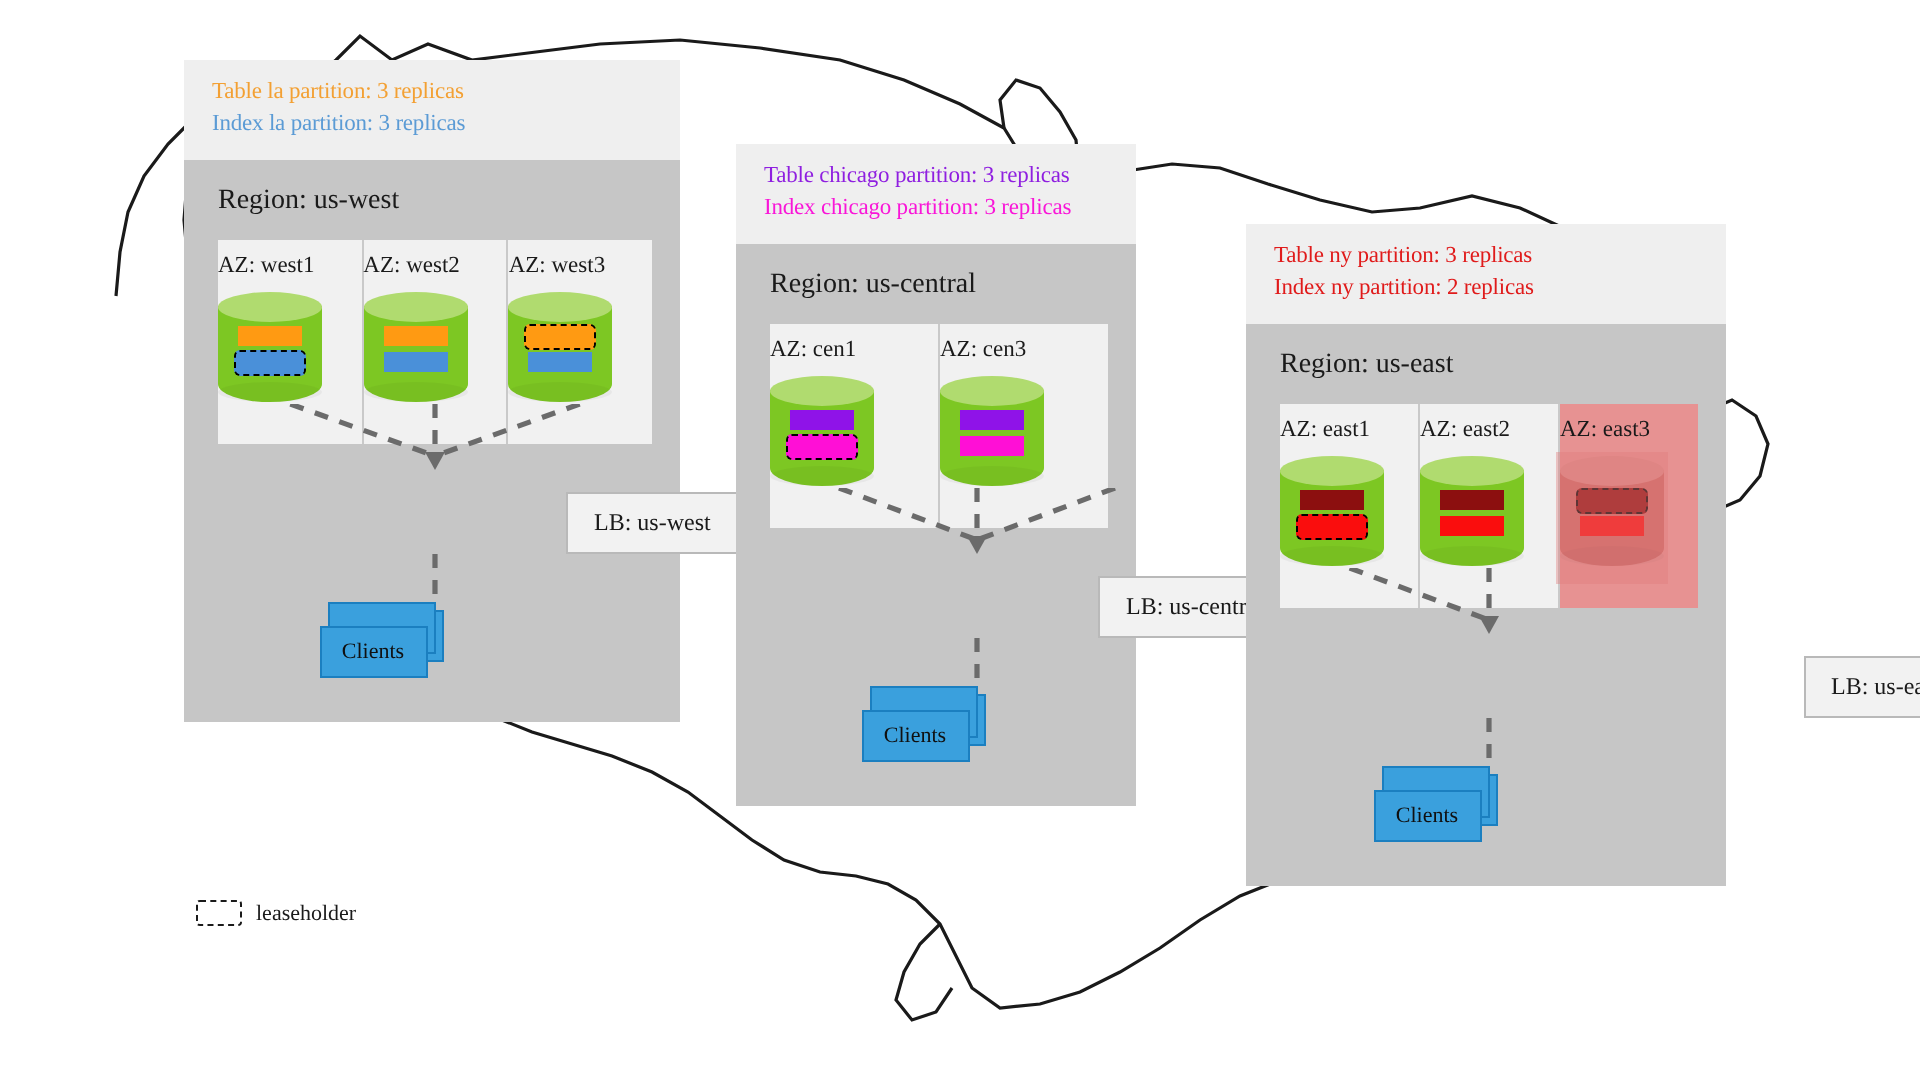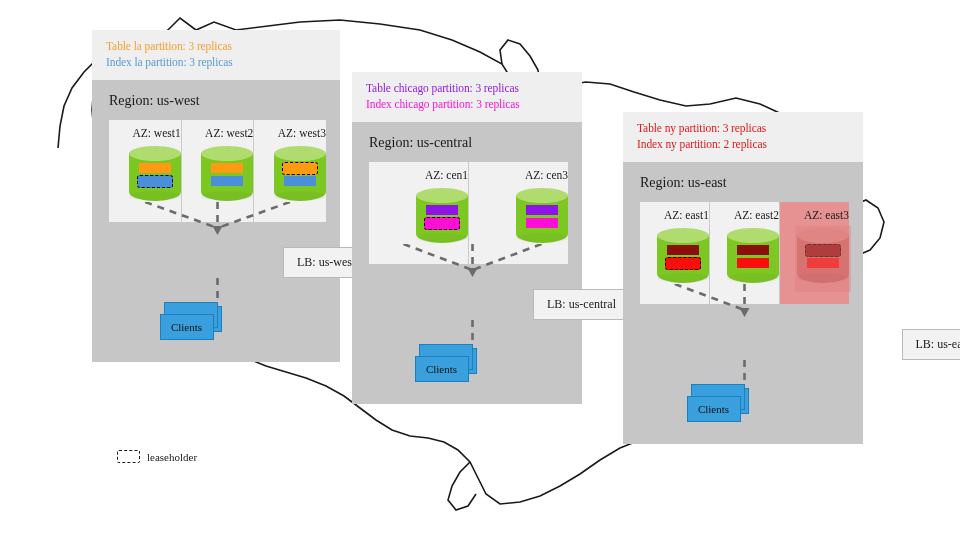--- a/index.html
+++ b/index.html
@@ -52,22 +52,22 @@
     background: #efefef;
     margin: 0 14px 0 17px;
     border: 0;
   }
   .az-cell {
     background: #f1f1f1;
     border-right: 1px solid #c9c9c9;
     flex: 1 1 0;
     display: flex;
     flex-direction: column;
-    align-items: flex-end;
-    padding: 7px 0 14px 12px;
+    align-items: flex-start;
+    padding: 7px 0 14px 0;
     position: relative;
   }
   .az-cell:last-child { border-right: 0; }
   .az-cell.failed {
     background: #e79292;
   }
   .az-label {
     font-size: 11.5px;
     color: #1a1a1a;
     white-space: pre;
@@ -287,21 +287,21 @@
               <line x1="125.5" y1="0" x2="125.5" y2="24" stroke="#6b6b6b" stroke-width="2.6" stroke-dasharray="7,6"></line>
             </svg><div style="position: relative; height: 36px;">
               <div class="clients-wrap" style="left: 98.5px; position: absolute; margin: 0px auto; top: -6px;">
                 <div class="clients-card c3"></div>
                 <div class="clients-card c2"></div>
                 <div class="clients-card c1">Clients</div>
               </div>
             </div></div>
         </div>
       </div>
-      <div class="region-group" style="left: 352px; top: 72px; width: 230px;">
+      <div class="region-group" style="left: 368px; top: 72px; width: 200px;">
         <div class="partition-banner">
           <div class="partition-line" style="color: rgb(143, 31, 224);">Table chicago partition: 3 replicas</div>
           <div class="partition-line" style="color: rgb(249, 22, 216);">Index chicago partition: 3 replicas</div>
         </div>
         <div class="region-panel">
           <div class="region-title">Region: us-central</div>
           <div class="az-strip">
             <div class="az-cell">
               <div class="az-label">AZ: cen1</div>
               <div class="cyl">
@@ -405,18 +405,18 @@
               <div class="clients-wrap" style="left: 94.5px; position: absolute; margin: 0px auto; top: -6px;">
                 <div class="clients-card c3"></div>
                 <div class="clients-card c2"></div>
                 <div class="clients-card c1">Clients</div>
               </div>
             </div></div>
         </div>
       </div>
     </div>
 
-  <div class="legend" style="left:98px; top:450px;margin-left:19px;">
+  <div class="legend" style="left:98px; top:450px;">
     <div class="legend-swatch"></div>
     <div class="legend-label">leaseholder</div>
   </div>
 
 </div>
 
 </body></html>

